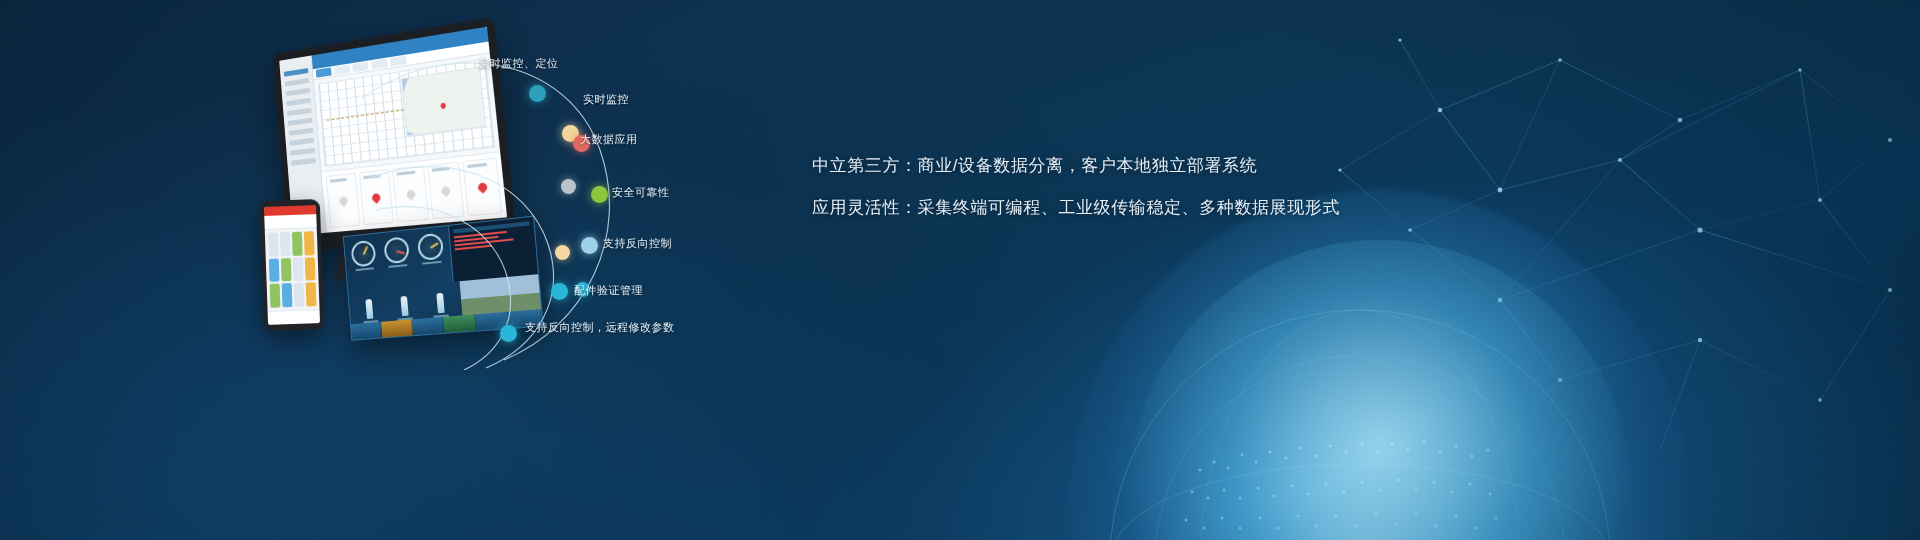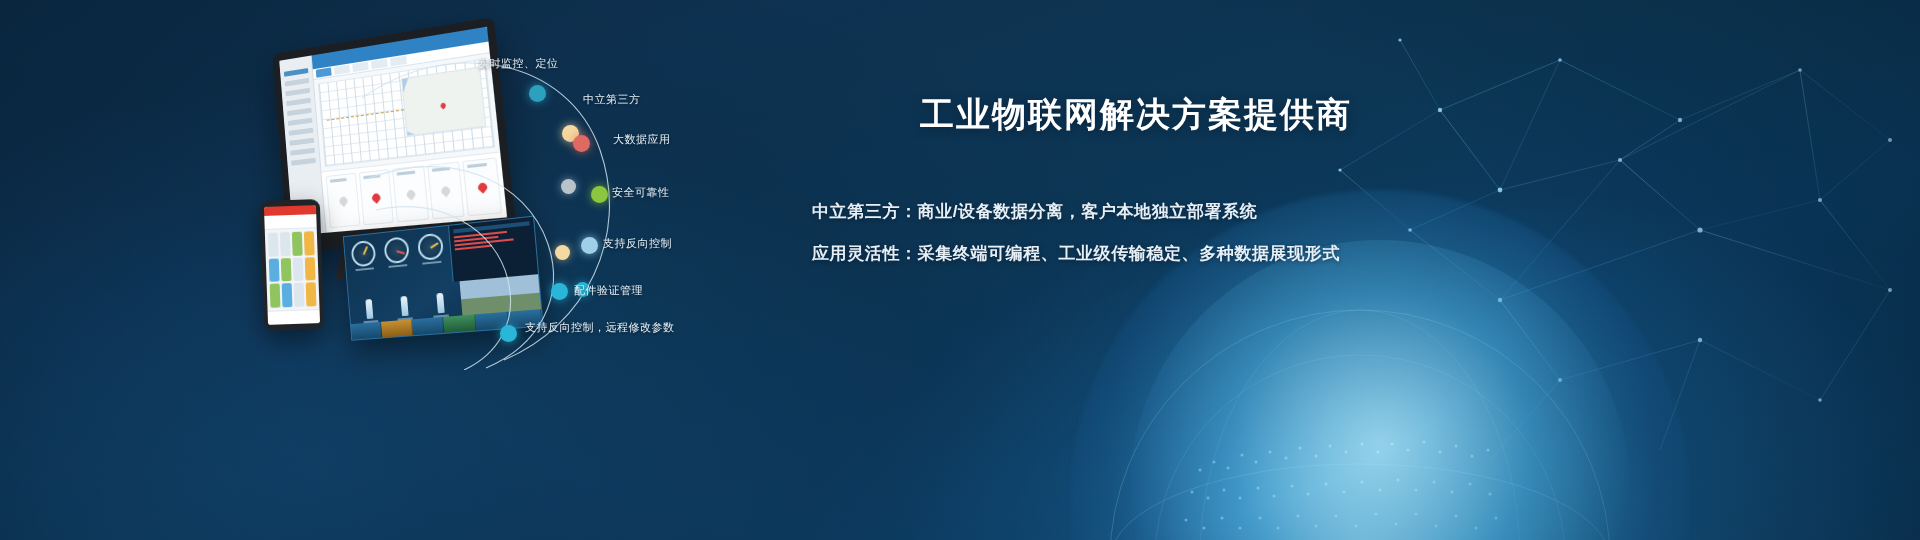--- a/index.html
+++ b/index.html
@@ -193,21 +193,20 @@
     text-shadow:0 2px 10px rgba(0,20,40,0.55);
   }
   #bullets { margin-top:62px; }
   .bullet {
     font-size:17px;
     color:#e6eef6;
     letter-spacing:0.6px;
     margin-bottom:19px;
     white-space:nowrap;
     text-shadow:0 1px 4px rgba(0,15,30,0.5);
-    font-weight:bold;
   }
 </style>
 </head>
 <body>
 
 <div id="banner">
 
   <div id="left-arc"></div>
 
   <div id="globe-wrap">
@@ -477,38 +476,37 @@
   </svg>
 
   <div style="position:absolute;left:561px;top:179px;width:15px;height:15px;border-radius:50%;background:#b9c3ca;box-shadow:0 0 8px rgba(180,200,215,0.6);"></div>
   <div style="position:absolute;left:555px;top:245px;width:15px;height:15px;border-radius:50%;background:#f5d9a0;box-shadow:0 0 8px rgba(245,217,160,0.6);"></div>
   <div style="position:absolute;left:575px;top:282px;width:15px;height:15px;border-radius:50%;background:#29b6d8;box-shadow:0 0 8px rgba(41,182,216,0.6);"></div>
 
   <div style="position:absolute;left:529px;top:85px;width:17px;height:17px;border-radius:50%;background:#2da0bd;box-shadow:0 0 10px rgba(45,160,189,0.75);"></div>
   <span class="feat-label" style="left:478px;top:56px;">实时监控、定位</span>
 
   <div style="position:absolute;left:562px;top:125px;width:17px;height:17px;border-radius:50%;background:#f5d9a0;box-shadow:0 0 10px rgba(245,217,160,0.75);"></div>
-  <span class="feat-label" style="left:583px;top:92px;">中立第三方</span>
+  <span class="feat-label" style="left:583px;top:92px;">实时监控</span>
 
   <div style="position:absolute;left:573px;top:135px;width:17px;height:17px;border-radius:50%;background:#e06a62;box-shadow:0 0 10px rgba(224,106,98,0.75);"></div>
-  <span class="feat-label" style="left:613px;top:132px;">大数据应用</span>
+  <span class="feat-label" style="left:580px;top:132px;">大数据应用</span>
 
   <div style="position:absolute;left:591px;top:186px;width:17px;height:17px;border-radius:50%;background:#8cc63f;box-shadow:0 0 10px rgba(140,198,63,0.75);"></div>
   <span class="feat-label" style="left:612px;top:185px;">安全可靠性</span>
 
   <div style="position:absolute;left:581px;top:237px;width:17px;height:17px;border-radius:50%;background:#9fd0ea;box-shadow:0 0 10px rgba(159,208,234,0.75);"></div>
   <span class="feat-label" style="left:603px;top:236px;">支持反向控制</span>
 
   <div style="position:absolute;left:551px;top:283px;width:17px;height:17px;border-radius:50%;background:#29b6d8;box-shadow:0 0 10px rgba(41,182,216,0.75);"></div>
   <span class="feat-label" style="left:574px;top:283px;">配件验证管理</span>
 
   <div style="position:absolute;left:500px;top:325px;width:17px;height:17px;border-radius:50%;background:#29b6d8;box-shadow:0 0 10px rgba(41,182,216,0.75);"></div>
   <span class="feat-label" style="left:525px;top:320px;">支持反向控制，远程修改参数</span>
 
   <div id="right-block">
-    <h1 id="headline">工业物联网解决方案提供商</h1>
     <div id="bullets">
       <p class="bullet">中立第三方：商业/设备数据分离，客户本地独立部署系统</p>
       <p class="bullet">应用灵活性：采集终端可编程、工业级传输稳定、多种数据展现形式</p>
     </div>
   </div>
 
 </div>
 
 </body></html>

